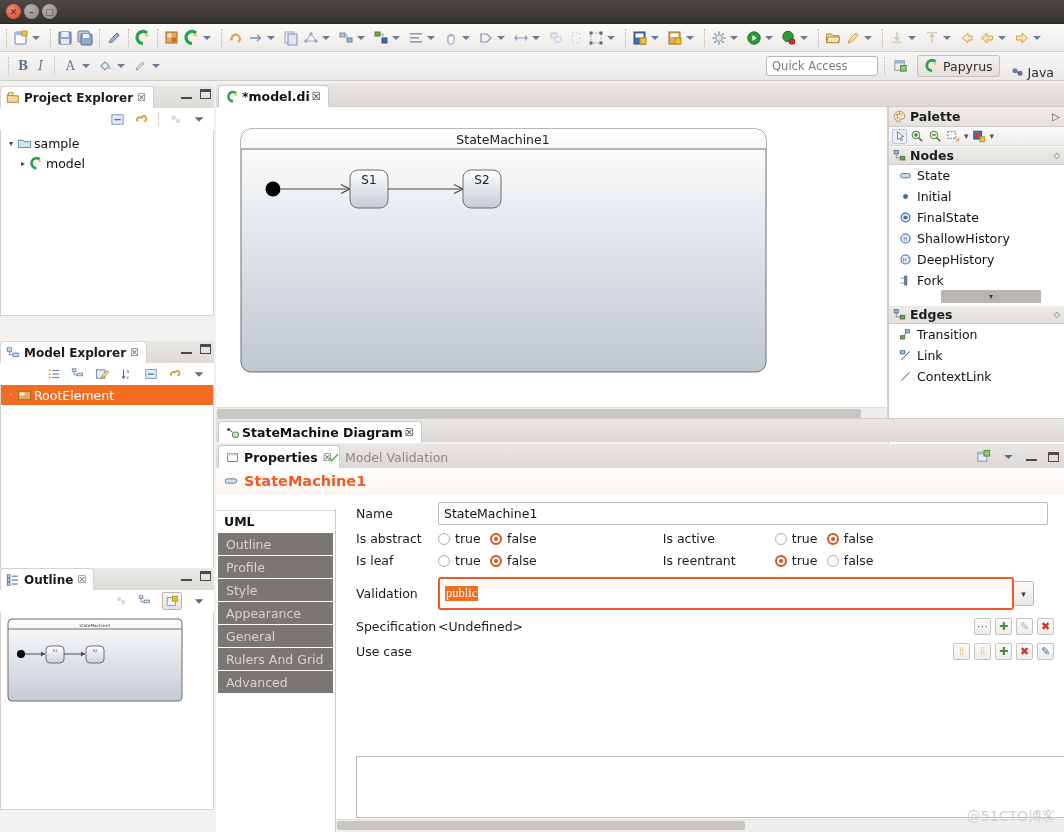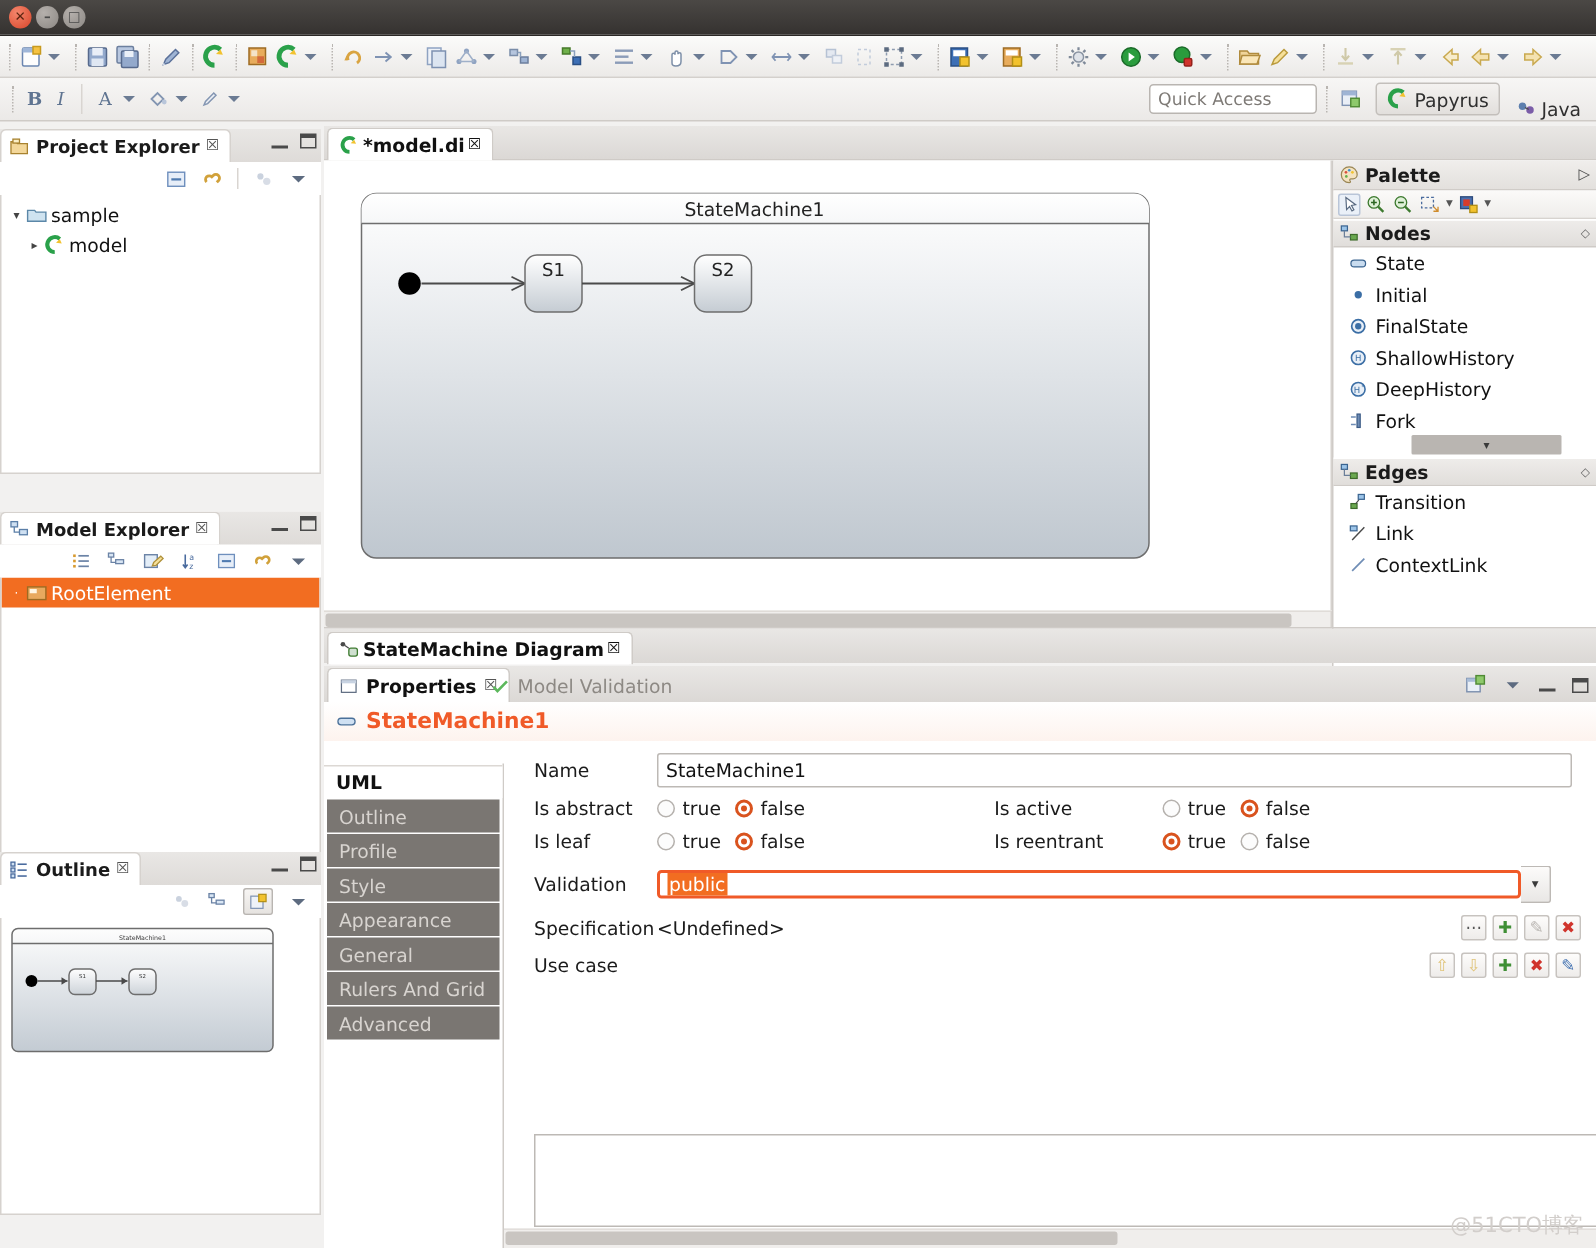--- a/index.html
+++ b/index.html
@@ -1090,21 +1090,21 @@
             <span class="flabel">true</span>
           </div>
           <div style="display:flex;align-items:center;gap:5px;">
             <span class="radio"></span>
             <span class="flabel">false</span>
           </div>
         </div>
 
         <div class="frow" style="margin-top:9px;">
           <div class="flabel" style="width:102px;padding-left:20px;">Validation</div>
-          <div class="finput focus" style="width:576px;height:19px;">
+          <div class="finput focus" style="width:576px;height:33px;font-family:Liberation Serif, serif;">
             <span class="hl">public</span>
           </div>
           <div class="combo-arrow" style="height:25px;">
             <span style="font-size:9px;color:#3a3a3a;">▾</span>
           </div>
         </div>
 
         <div class="frow" style="margin-top:8px;">
           <div class="flabel" style="width:102px;padding-left:20px;">Specification</div>
           <div class="flabel" style="flex:1;">&lt;Undefined&gt;</div>

